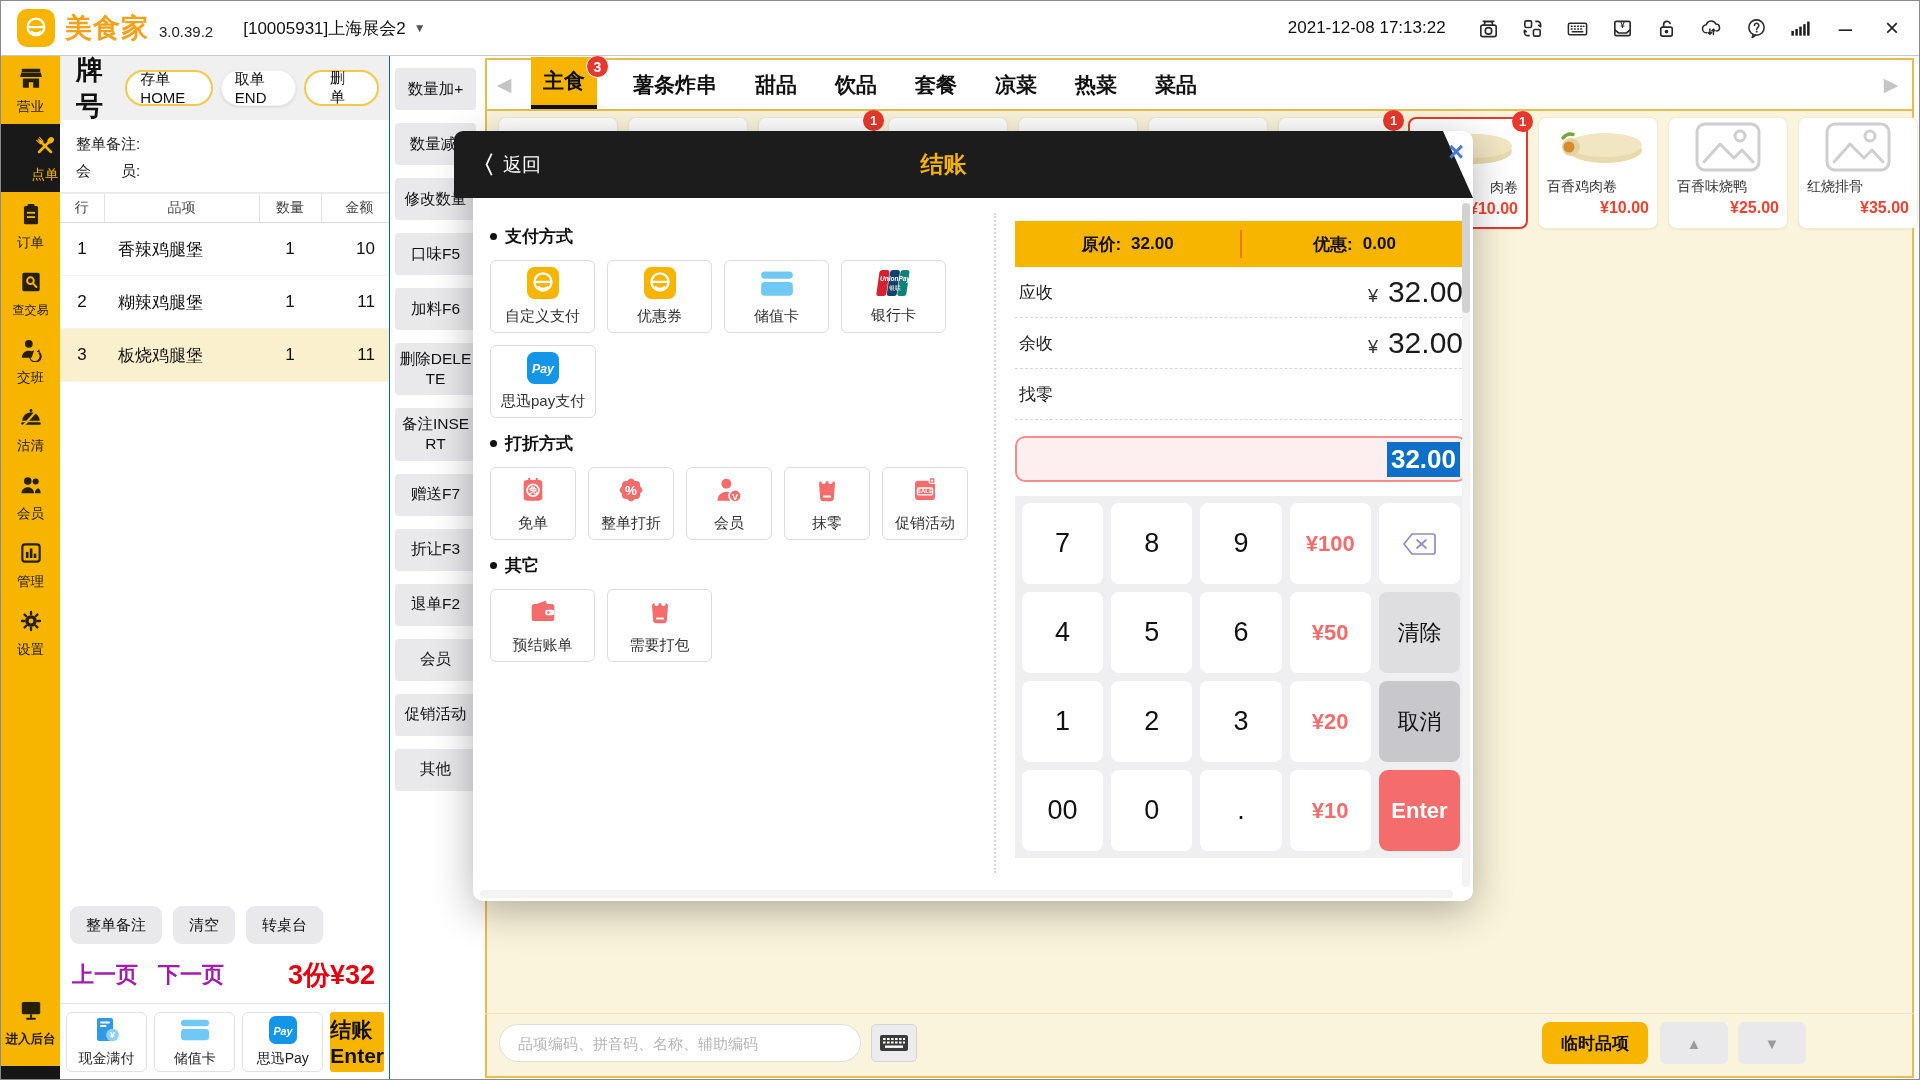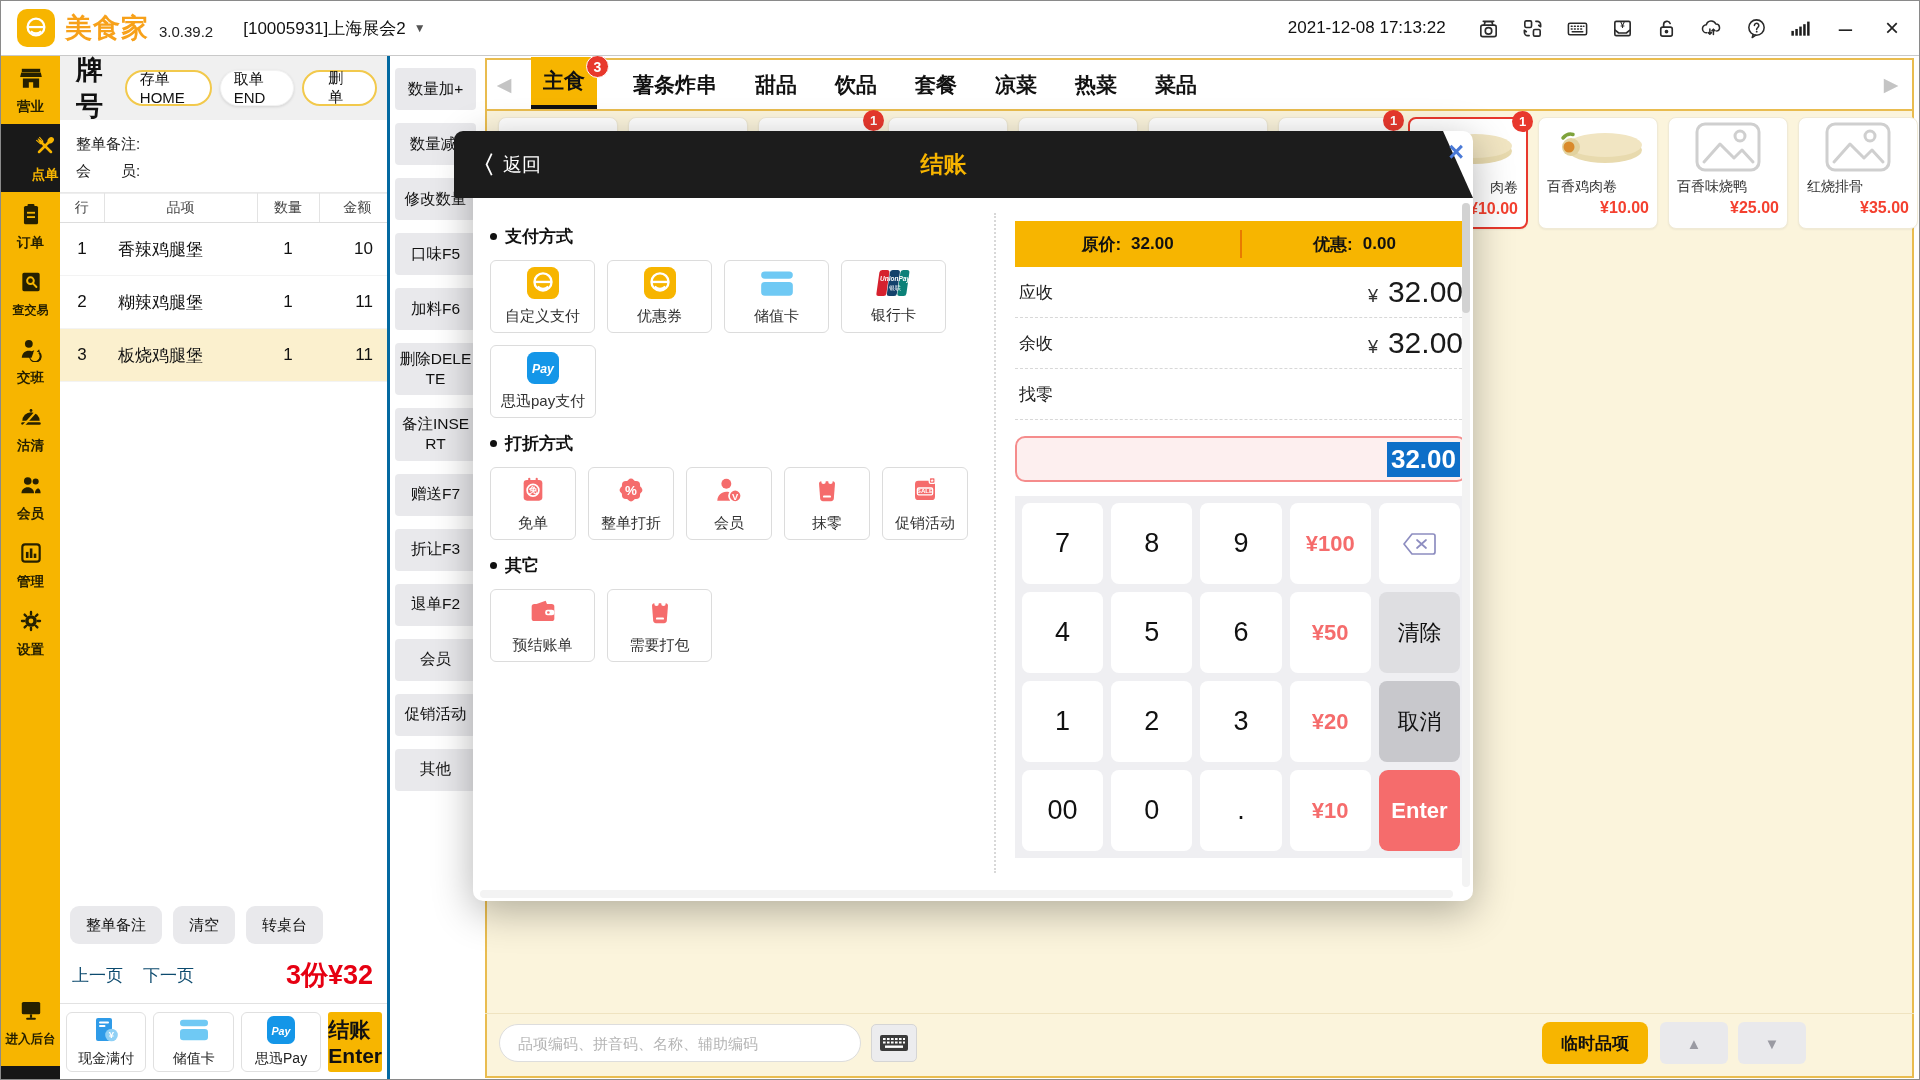--- a/index.html
+++ b/index.html
@@ -18,31 +18,31 @@
   .chev-dn { font-size:12px; color:#555; }
   .tb-right{ margin-left:auto; display:flex; align-items:center; gap:21px; }
   .tb-time { font-size:17px; color:#111; margin-right:10px; }
   .tico svg{ display:block; }
   .winbtn  { font-size:24px; color:#222; line-height:1; padding:0 6px; }
 
   
   .sidebar { position:absolute; left:0; top:55px; width:59px; height:1010px; background:#F7B500; z-index:20; }
   .side-item { width:59px; padding:9px 0 8px; display:flex; flex-direction:column; align-items:center;
                gap:3px; color:#262000; }
-  .side-item .slabel { font-size:13.5px; font-weight:bold; }
+  .side-item .slabel { font-size:13.5px; font-weight:normal; }
   .side-item.small .slabel { font-size:12px; }
   .side-item.active { background:#191919; color:#F7B500;padding-left:29px; }
   .side-foot { position:absolute; bottom:18px; left:0; width:59px; display:flex; flex-direction:column;
                align-items:center; gap:4px; color:#262000; }
   .side-foot .slabel { font-size:12.5px; font-weight:bold; }
   .corner-dark { position:absolute; left:0; bottom:0; width:59px; height:13px; background:#161616; z-index:21; }
 
   
   .left-wrap { position:absolute; left:59px; top:55px; width:421px; height:1025px; background:#fff; }
-  .order-panel { position:absolute; left:0; top:0; width:330px; height:100%; border-right:3px solid #0369a1; }
+  .order-panel { position:absolute; left:0; top:0; width:330px; height:100%; border-right:1px solid #0369a1; }
   .op-head { height:64px; background:#F0F0F0; display:flex; align-items:center; padding:0 10px 0 16px; }
   .op-title { font-size:27px; font-weight:bold; color:#111; }
   .pill { height:36px; border-radius:18px; background:#fff; font-size:15px; color:#111;
           display:flex; align-items:center; padding:0 13px; margin-left:8px; }
   .pill.yb { border:2px solid #F2C94C; }
   .pill.wb { border:1px solid #f2f2f2; box-shadow:0 1px 3px rgba(0,0,0,.12); }
   .op-notes { padding:10px 16px 8px; font-size:15px; color:#222; line-height:1.8;
               border-bottom:1px solid #e8e8e8; }
   .otable { width:100%; border-collapse:collapse; }
   .otable th { font-size:14px; font-weight:normal; color:#444; border-bottom:1px solid #ddd;
@@ -52,21 +52,21 @@
   .col-no { width:44px; text-align:center; }
   .col-name { text-align:left; padding-left:14px; }
   .col-qty { width:62px; text-align:center; }
   .col-amt { width:68px; text-align:right; padding-right:14px; }
   tr.sel td { background:#FBF0CE; }
   .op-foot { position:absolute; left:0; bottom:0; width:100%; }
   .of-btns { display:flex; gap:11px; padding:0 0 13px 10px; }
   .gbtn { background:#E9E9EC; border-radius:9px; height:38px; font-size:15px; color:#111;
           display:flex; align-items:center; padding:0 16px; }
   .of-pager { display:flex; align-items:center; padding:0 14px 10px 12px; }
-  .pager-link { font-size:17px; color:#0c4a6e; margin-right:20px; }
+  .pager-link { font-size:22px; color:#a21caf; margin-right:20px;font-weight:bold; }
   .of-sum { margin-left:auto; color:#E60012; font-weight:bold; font-size:27px; }
   .of-pay { border-top:1px solid #e2e2e2; display:flex; gap:7px; padding:8px 5px 9px 6px; align-items:stretch; }
   .paybtn { width:88px; height:60px; background:#fff; border:1px solid #e0e0e0; border-radius:6px;
             display:flex; flex-direction:column; align-items:center; justify-content:center; gap:3px;
             font-size:14px; color:#222; }
   .checkout-btn { flex:1; background:#F7B500; color:#111; font-weight:bold; font-size:21px;
                   display:flex; align-items:center; justify-content:center; border-radius:3px; }
 
   
   .action-col { position:absolute; left:330px; top:12px; width:91px; display:flex; flex-direction:column;

